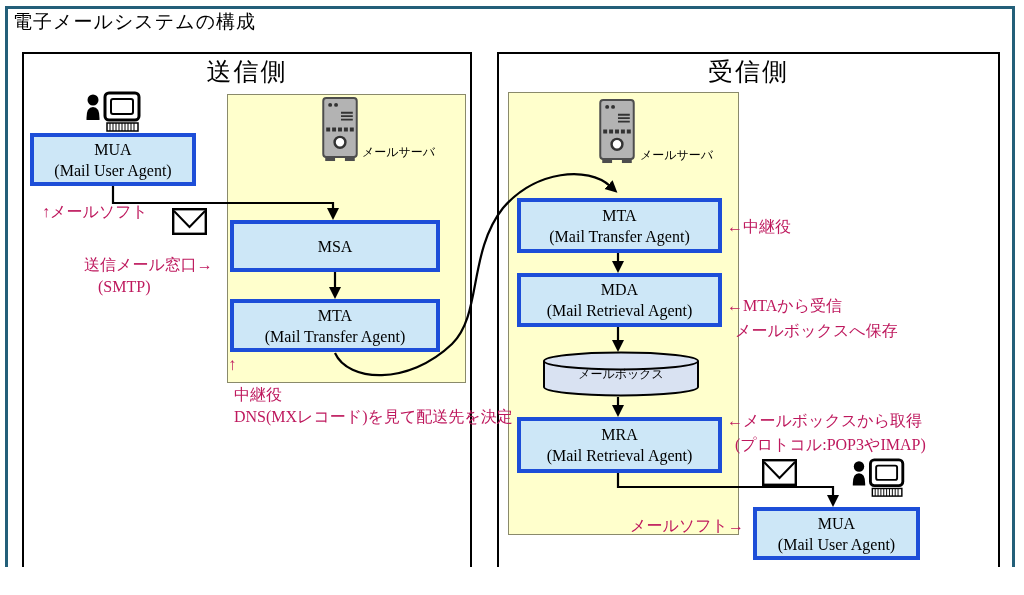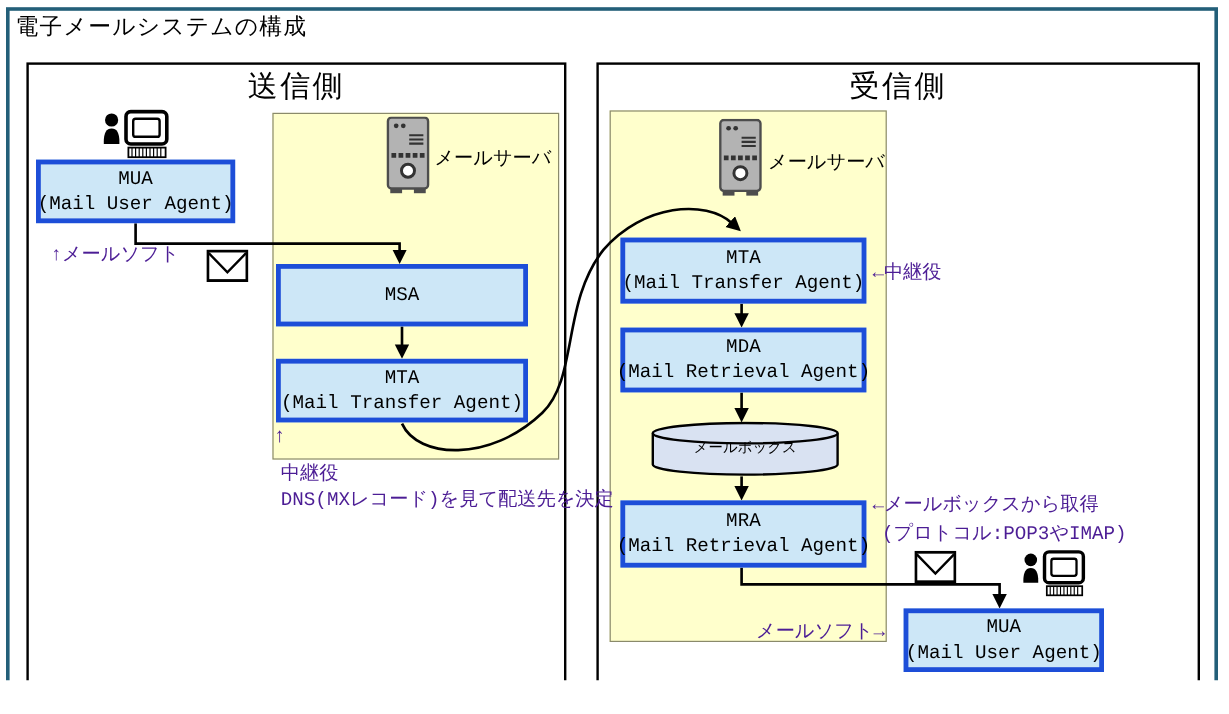--- a/index.html
+++ b/index.html
@@ -1,37 +1,37 @@
 <!DOCTYPE html>
 <html><head>
 <meta charset="utf-8">
 <style>
   html,body { margin:0; padding:0; background:#fff; }
   * { box-sizing:border-box; }
   .stage {
     position:relative; width:1024px; height:567px; overflow:hidden;
-    background:#fff; font-family:Liberation Mono, monospace;
+    background:#fff; font-family:Liberation Serif, serif;
     color:#000;
   }
   .outer-frame { position:absolute; left:5px; top:6px; width:1010px; height:577px;
     border:3px solid #235F79; }
   .title { position:absolute; left:13px; top:9px; font-size:19px; letter-spacing:1px;
     white-space:nowrap; }
   .panel { position:absolute; border:2px solid #000; background:transparent; }
   .panel-header { position:absolute; text-align:center; font-size:25px; letter-spacing:2px; }
   .yellow { position:absolute; background:#FFFFCC; border:1px solid #8A8A6B; }
   .box { position:absolute; background:#CDE7F7; border:4px solid #1d4ed8;
     display:flex; flex-direction:column; align-items:center; justify-content:center;
     font-size:16px; line-height:21px; text-align:center; white-space:nowrap; }
-  .note { position:absolute; color:#4c1d95; font-size:16px; white-space:nowrap; }
+  .note { position:absolute; color:#be185d; font-size:16px; white-space:nowrap; }
   .note .line { display:block; }
   .svg-layer { position:absolute; left:0; top:0; width:1024px; height:595px;
     pointer-events:none; }
   .icon { position:absolute; }
-  .plain-label { position:absolute; font-size:16px; white-space:nowrap; }
+  .plain-label { position:absolute; font-size:12px; white-space:nowrap;margin-top:22px; }
   .mailbox-label { position:absolute; left:542px; top:362px; width:158px;
     text-align:center; font-size:12px; line-height:24px; white-space:nowrap; }
   .connector { fill:none; stroke:#000; stroke-width:2.2px; }
 </style>
 </head>
 <body>
 
 <div class="stage">
 
   <div class="outer-frame"></div>
@@ -75,20 +75,24 @@
     <span>(Mail User Agent)</span>
   </div>
 
   <div class="note" style="left:42px;top:202px;">↑メールソフト</div>
 
   <svg class="icon" style="left:172px;top:208px;" width="35" height="27" viewBox="0 0 35 27">
     <rect x="1.2" y="1.2" width="32.6" height="24.6" fill="#fff" stroke="#000" stroke-width="2.4"></rect>
     <path d="M2,3 L17.5,19 L33,3" fill="none" stroke="#000" stroke-width="2"></path>
   </svg>
 
+  <div class="note" style="left:84px;top:254px;line-height:22px;">
+    <span class="line">送信メール窓口→</span>
+    <span class="line" style="padding-left:14px;">(SMTP)</span>
+  </div>
 
   <svg class="icon" style="left:320px;top:97px;" width="40" height="65" viewBox="0 0 40 66">
     <rect x="5" y="60" width="10" height="5" fill="#4d4d4d"></rect>
     <rect x="25" y="60" width="10" height="5" fill="#4d4d4d"></rect>
     <rect x="3" y="1" width="34" height="60" rx="3" fill="#B3B3B3" stroke="#4d4d4d" stroke-width="2"></rect>
     <circle cx="10" cy="8" r="2" fill="#333"></circle>
     <circle cx="16" cy="8" r="2" fill="#333"></circle>
     <path d="M21,16 H33 M21,19.5 H33 M21,23 H33" stroke="#333" stroke-width="1.8"></path>
     <path d="M6,33 H34" stroke="#333" stroke-width="4" stroke-dasharray="4 2"></path>
     <circle cx="20" cy="46" r="5.5" fill="#fff" stroke="#333" stroke-width="2.5"></circle>
@@ -125,20 +129,24 @@
   <div class="box" style="left:517px;top:198px;width:205px;height:55px;">
     <span>MTA</span>
     <span>(Mail Transfer Agent)</span>
   </div>
   <div class="note" style="left:727px;top:217px;">←中継役</div>
 
   <div class="box" style="left:517px;top:273px;width:205px;height:54px;">
     <span>MDA</span>
     <span>(Mail Retrieval Agent)</span>
   </div>
+  <div class="note" style="left:727px;top:293px;line-height:25px;">
+    <span class="line">←MTAから受信</span>
+    <span class="line" style="padding-left:8px;">メールボックスへ保存</span>
+  </div>
 
   <svg class="icon" style="left:542px;top:351px;" width="158" height="47" viewBox="0 0 158 47">
     <path d="M2,10 L2,36 A77,8.5 0 0 0 156,36 L156,10" fill="#D9E2F2" stroke="#000" stroke-width="2"></path>
     <ellipse cx="79" cy="10" rx="77" ry="8.5" fill="#D9E2F2" stroke="#000" stroke-width="2"></ellipse>
   </svg>
   <div class="mailbox-label">メールボックス</div>
 
   <div class="box" style="left:517px;top:417px;width:205px;height:56px;">
     <span>MRA</span>
     <span>(Mail Retrieval Agent)</span>

